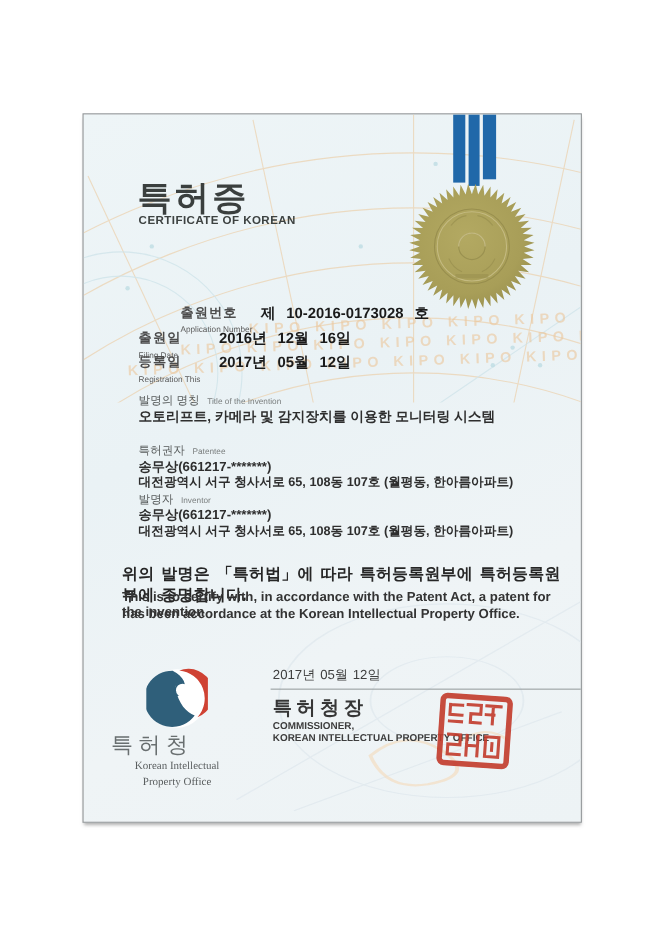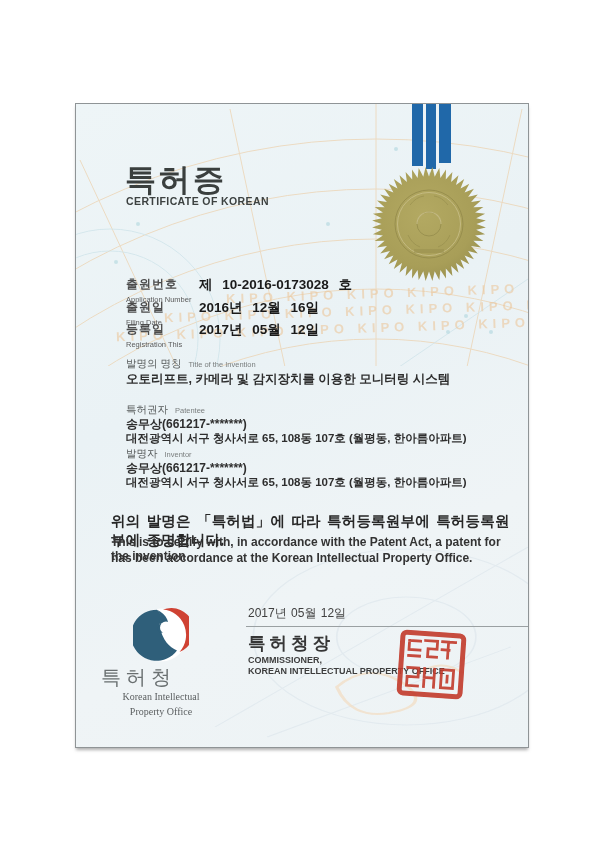--- a/index.html
+++ b/index.html
@@ -33,21 +33,21 @@
   .title-ko{position:absolute;left:49px;top:55px;font-size:31px;font-weight:bold;
     color:#3a3f3e;letter-spacing:3px;text-align:right;}
   .title-en{position:absolute;left:50px;top:91px;font-size:10.5px;font-weight:bold;
     color:#3d4241;letter-spacing:.4px;}
   .row{position:absolute;left:50px;display:flex;align-items:flex-start;}
   .row .lab{width:73px;flex:0 0 73px;}
   .lab .ko{font-size:12px;font-weight:bold;color:#4c4c4c;letter-spacing:1px;}
   .lab .en{font-size:7.5px;color:#5c5c5c;margin-top:2px;}
   .row .val{font-weight:bold;color:#1a1a1a;word-spacing:6px;}
   .row1{top:131px;} .row1 .ko{font-size:13.5px;letter-spacing:4px;} .row1 .val{font-size:15px;}
-  .row2{top:172px;} .row3{top:195px;} .row4{top:217px;}
+  .row2{top:172px;margin-left:38px;} .row3{top:195px;} .row4{top:217px;}
   .row2 .val,.row3 .val,.row4 .val{font-size:13.5px;}
   .sec-lab{position:absolute;left:50px;font-size:10.5px;color:#565a5a;}
   .sec-lab .en{font-size:7.5px;color:#7a7e7e;margin-left:7px;font-weight:normal;}
   .sec-text{position:absolute;left:50px;font-weight:bold;color:#2e2e2e;}
   .inv-lab{top:253px;} .inv-title{top:267px;font-size:12.5px;}
   .pat-lab{top:299px;} .pat-name{top:312px;font-size:12px;} .pat-addr{top:327px;font-size:11.5px;}
   .invr-lab{top:343px;} .invr-name{top:356px;font-size:12px;} .invr-addr{top:371px;font-size:11.5px;}
   .stmt-ko{position:absolute;left:35px;top:408px;width:400px;font-size:14.5px;font-weight:bold;
     color:#262626;word-spacing:2px;letter-spacing:.2px;}
   .stmt-en{position:absolute;left:35px;width:400px;font-size:12px;font-weight:bold;color:#333;}

